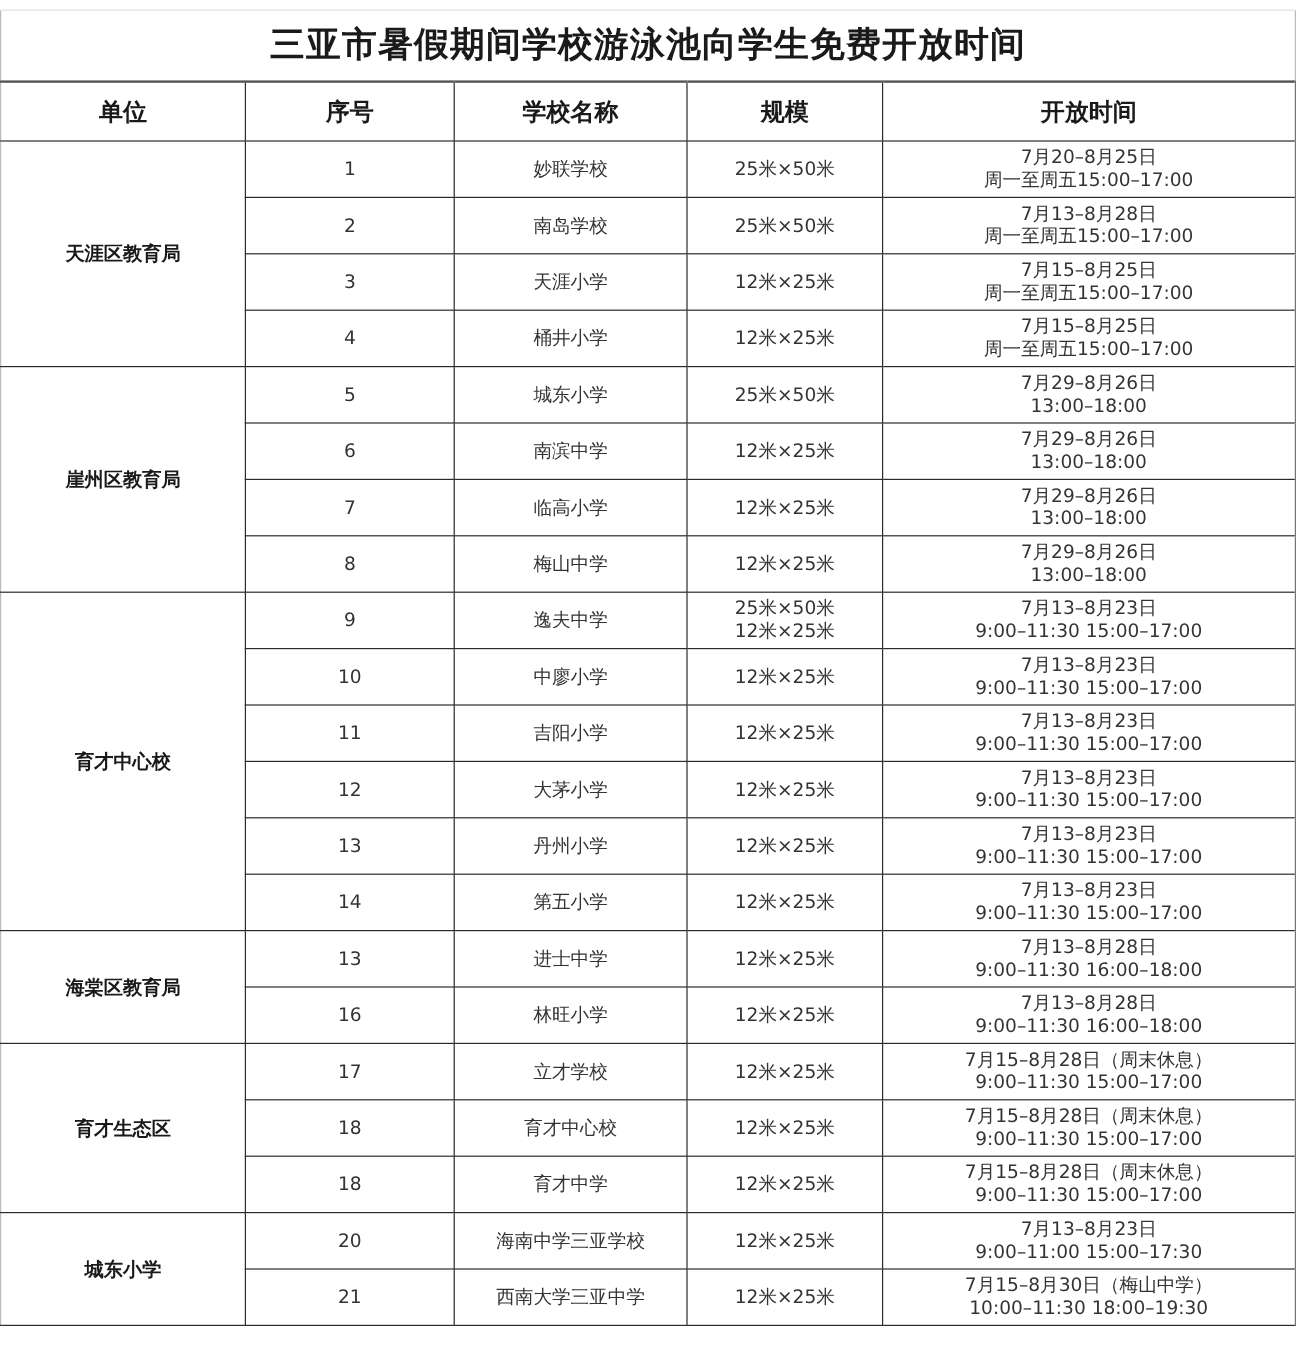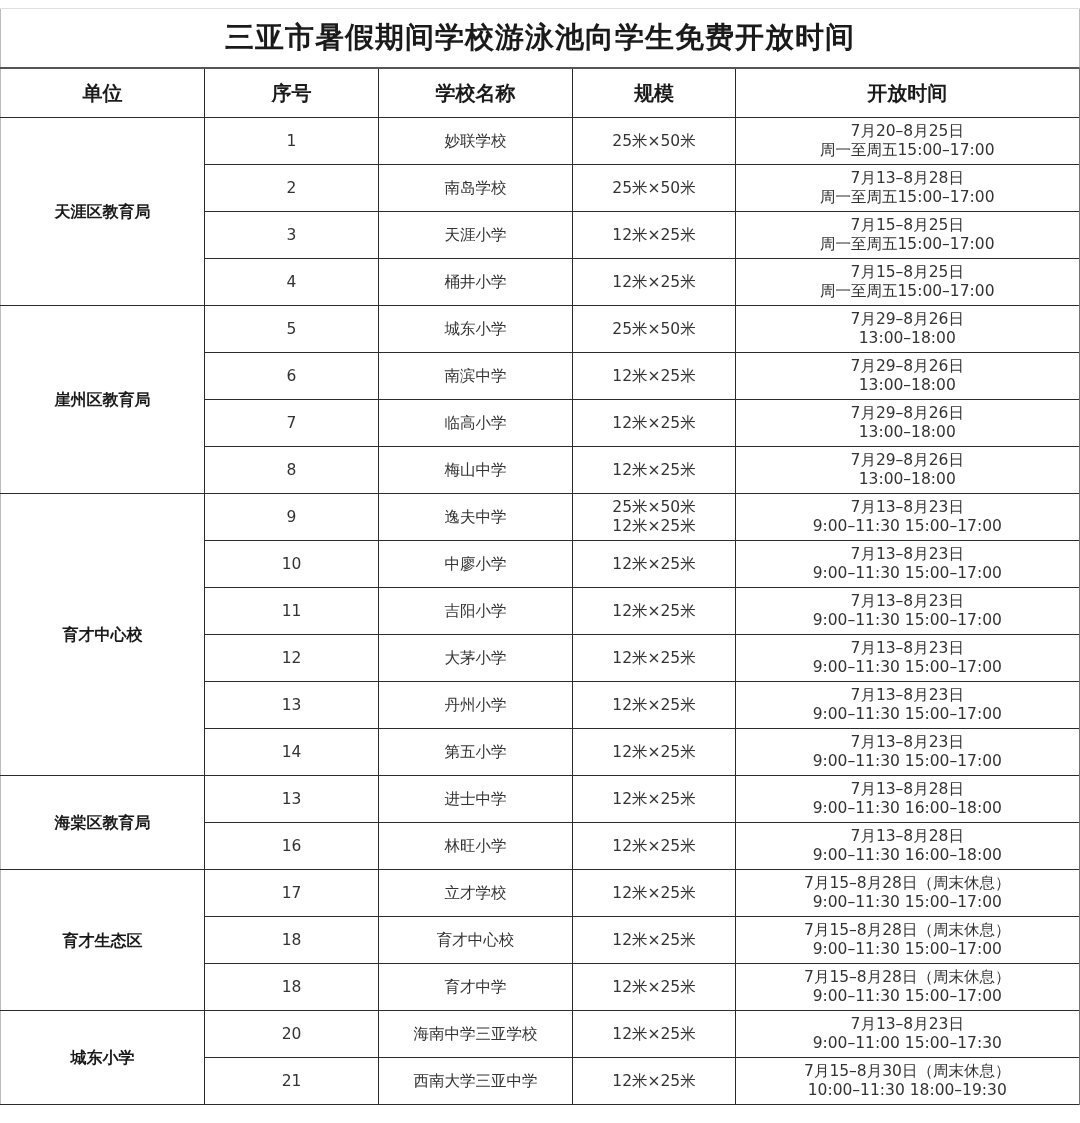--- a/index.html
+++ b/index.html
@@ -269,19 +269,19 @@
             <span class="line">9:00–11:00 15:00–17:30</span>
           </td>
         </tr>
         <tr class="row">
           <td>21</td>
           <td>西南大学三亚中学</td>
           <td>
             <span class="line">12米×25米</span>
           </td>
           <td>
-            <span class="line">7月15–8月30日（周末休息）</span>
+            <span class="line">7月15–8月30日（梅山中学）</span>
             <span class="line">10:00–11:30 18:00–19:30</span>
           </td>
         </tr>
       </tbody>
   </table>
 </div>
 
 </body></html>

